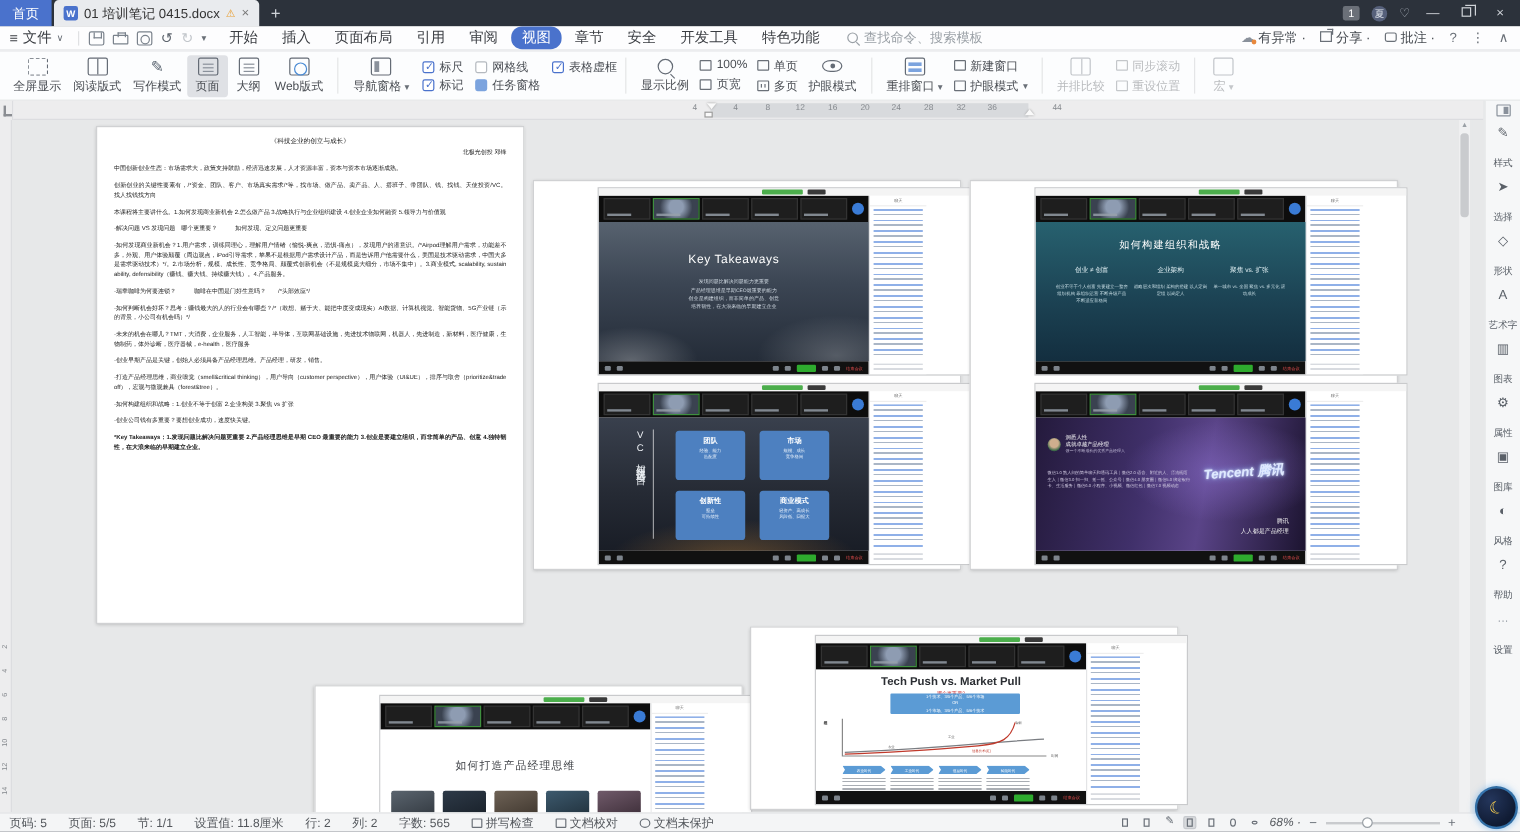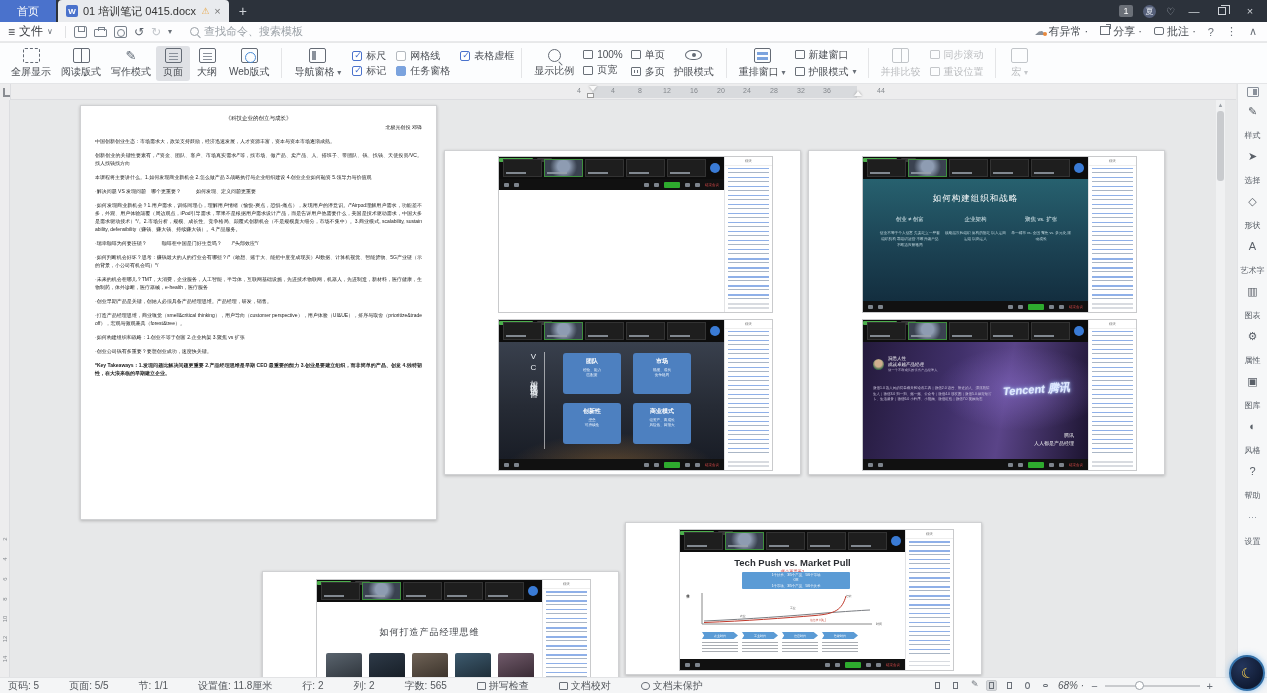--- a/index.html
+++ b/index.html
@@ -1,21 +1,21 @@
 <!DOCTYPE html>
 <html><head>
 <meta charset="utf-8">
 <style>
   html,body{margin:0;padding:0;background:#9aa0a6;}
   *{box-sizing:border-box;}
   .app{position:relative;width:1267px;height:693px;background:#e7e8e9;overflow:hidden;
        font-family:"Liberation Sans","DejaVu Sans",sans-serif;color:#333;}
   
   .titlebar{position:absolute;left:0;top:0;width:100%;height:22px;background:#2c323b;display:flex;align-items:flex-end;}
-  .tab-home{width:56px;height:22px;background:#4a72cc;color:#fff;font-size:11px;display:flex;align-items:center;justify-content:center;}
+  .tab-home{width:43px;height:22px;background:#4a72cc;color:#fff;font-size:11px;display:flex;align-items:center;justify-content:center;}
   .tab-doc{margin-left:2px;height:22px;min-width:160px;background:#e9ebee;border-radius:4px 4px 0 0;display:flex;align-items:center;gap:5px;padding:0 8px;font-size:11px;color:#333;}
   .wicon{width:12px;height:12px;background:#4a72cc;color:#fff;border-radius:2px;font-size:8px;font-weight:bold;display:flex;align-items:center;justify-content:center;}
   .tab-warn{color:#e8a33d;font-size:9px;}
   .tab-close{color:#777;font-size:11px;}
   .tab-new{color:#cfd3d8;font-size:14px;margin-left:10px;padding-bottom:3px;}
   .tb-right{margin-left:auto;display:flex;align-items:center;gap:10px;height:22px;padding-right:8px;}
   .notif-badge{background:#6b7078;color:#fff;font-size:9px;width:14px;height:12px;border-radius:2px;display:flex;align-items:center;justify-content:center;}
   .tb-user{width:13px;height:13px;border-radius:50%;background:#56607a;color:#dbe0e8;font-size:8px;display:flex;align-items:center;justify-content:center;}
   .tb-heart{color:#aab1bb;font-size:10px;}
   .winbtn{color:#cfd3d8;font-size:11px;width:18px;text-align:center;}
@@ -92,21 +92,21 @@
   .vruler{position:absolute;left:0;top:0;bottom:0;width:10px;background:#ededee;border-right:1px solid #dcdde0;}
   .vnum{position:absolute;left:0px;width:10px;text-align:center;font-size:6px;color:#84888d;transform:rotate(-90deg);}
   .page{position:absolute;background:#fff;border:1px solid #d0d1d3;box-shadow:0 1px 3px rgba(0,0,0,.22);}
   
   .p1{padding:6px 14px;font-size:5px;line-height:8px;color:#222;}
   .p1 .ttl{text-align:center;font-size:5.5px;margin:2px 0 1px;}
   .p1 .byl{text-align:right;margin:0 0 6px;}
   .p1 p{margin:0 0 6px;text-align:justify;word-break:break-all;}
   .p1 .bold{font-weight:bold;}
   
-  .zoomshot{position:absolute;width:275px;background:#fff;border:1px solid #c9cacc;display:flex;flex-direction:row;overflow:hidden;}
+  .zoomshot{position:absolute;width:311px;background:#fff;border:1px solid #c9cacc;display:flex;flex-direction:column;overflow:hidden;}
   .zs-titlebar{height:6px;background:#f4f4f4;position:relative;flex:none;}
   .zs-green{position:absolute;left:44%;top:1px;width:34px;height:4px;background:#4cae4c;border-radius:1px;}
   .zs-dark{position:absolute;left:calc(44% + 38px);top:1px;width:15px;height:4px;background:#3a3a3a;border-radius:1px;}
   .zs-body{flex:1;display:flex;min-height:0;}
   .zs-main{width:225px;display:flex;flex-direction:column;min-width:0;}
   .zs-videos{height:22px;background:#0d0d0d;display:flex;align-items:center;gap:2px;padding:0 4px;flex:none;}
   .vid{width:40px;height:18px;background:#1e1e1e;border:1px solid #333;position:relative;}
   .vid::after{content:"";position:absolute;left:2px;bottom:2px;width:55%;height:2px;background:#9aa2ad;opacity:.8;}
   .vid.speaker{background:radial-gradient(circle at 50% 40%,#8e9cb2 0 28%,#3a4250 65%);border-color:#3f8f3f;}
   .vid-avatar{width:10px;height:10px;border-radius:50%;background:#3a7bd5;margin-left:2px;flex:none;}
@@ -170,21 +170,21 @@
   .sb-up{position:absolute;left:0;top:0;width:9px;height:10px;color:#9aa0a6;font-size:6px;text-align:center;line-height:10px;}
   .sb-thumb{position:absolute;left:1px;top:11px;width:7px;height:70px;background:#c9cbce;border-radius:3px;}
   .right-sidebar{position:absolute;left:1237px;top:84px;width:30px;height:593px;background:#f6f7f8;border-left:1px solid #e2e3e5;display:flex;flex-direction:column;align-items:center;padding-top:3px;}
   .rs-top{width:12px;height:10px;border:1px solid #8a919b;border-radius:1px;position:relative;margin-bottom:8px;}
   .rs-top::before{content:"";position:absolute;right:1px;top:1px;bottom:1px;width:4px;background:#8a919b;}
   .rs-item{display:flex;flex-direction:column;align-items:center;gap:1px;margin-bottom:9px;color:#5a6068;}
   .rs-ic{font-size:11px;line-height:12px;}
   .rs-lb{font-size:8px;white-space:nowrap;margin-top:12px;}
   .rs-dots{font-size:9px;color:#8a919b;margin:2px 0 1px;}
   
-  .statusbar{position:absolute;left:0;top:677px;width:100%;height:16px;background:#f4f5f6;border-top:1px solid #e2e3e5;display:flex;align-items:center;font-size:10px;color:#53575c;padding:0 8px;gap:30px;}
+  .statusbar{position:absolute;left:0;top:677px;width:100%;height:16px;background:#f4f5f6;border-top:1px solid #e2e3e5;display:flex;align-items:center;font-size:10px;color:#53575c;padding:0 8px;gap:18px;}
   .st-seg{white-space:nowrap;}
   .st-ic{display:inline-block;width:9px;height:8px;border:1px solid #6a7078;border-radius:1px;margin-right:3px;vertical-align:-1px;}
   .st-right{margin-left:auto;display:flex;align-items:center;gap:7px;padding-right:46px;}
   .vm{width:11px;height:11px;border:1px solid transparent;border-radius:2px;position:relative;}
   .vm::before{content:"";position:absolute;left:2px;top:1px;right:2px;bottom:1px;border:1px solid #6a7078;}
   .vm.active{background:#d8dadd;border-color:#c6c9cd;}
   .vm.pen::before{border:none;content:"✎";font-size:9px;color:#6a7078;top:-2px;}
   .vm.glb::before{border-radius:50%;}
   .vm.eye::before{border-radius:50%/70%;top:3px;bottom:3px;}
   .zoom-val{white-space:nowrap;font-style:italic;}
@@ -226,20 +226,32 @@
       <span class="caret">∨</span>
     </div>
     <div class="mb-sep"></div>
     <div class="qicons">
       <span class="qi floppy"></span>
       <span class="qi printer"></span>
       <span class="qi preview"></span>
       <span class="undo">↺</span>
       <span class="redo">↻</span>
       <span class="caret">▾</span>
+    </div>
+    <div class="mb-items">
+      <span class="mb-item">开始</span>
+      <span class="mb-item">插入</span>
+      <span class="mb-item">页面布局</span>
+      <span class="mb-item">引用</span>
+      <span class="mb-item">审阅</span>
+      <span class="mb-item active">视图</span>
+      <span class="mb-item">章节</span>
+      <span class="mb-item">安全</span>
+      <span class="mb-item">开发工具</span>
+      <span class="mb-item">特色功能</span>
     </div>
     <div class="mb-search">
       <span class="i-mag"></span>
       <span>查找命令、搜索模板</span>
     </div>
     <div class="mb-right">
       <span><span class="cloud">☁</span> <span>有异常 ·</span></span>
       <span><span class="shr-icon"></span> <span>分享 ·</span></span>
       <span><span class="cm-icon"></span> <span>批注 ·</span></span>
       <span class="mb-mini">?</span>
@@ -425,20 +437,29 @@
           </div>
         <div class="zs-body">
           <div class="zs-main">
             <div class="zs-videos">
               <span class="vid"></span>
                 <span class="vid speaker"></span>
                 <span class="vid"></span>
                 <span class="vid"></span>
                 <span class="vid"></span>
                 <span class="vid-avatar"></span>
+            </div>
+            <div class="zs-slide sl-keytakeaways">
+              <div class="kt-title">Key Takeaways</div>
+              <div class="kt-lines">
+                <div>发现问题比解决问题能力更重要</div>
+                <div>产品经理思维是早期CEO最重要的能力</div>
+                <div>创业是构建组织，而非简单的产品、创意</div>
+                <div>培养韧性，在大浪来临的早期建立企业</div>
+              </div>
             </div>
             <div class="zs-toolbar">
               <span class="tbi"></span>
                 <span class="tbi"></span>
                 <span style="flex:1"></span>
                 <span class="tbi"></span>
                 <span class="tbi"></span>
                 <span class="tbi green"></span>
                 <span class="tbi"></span>
                 <span class="tbi"></span>

